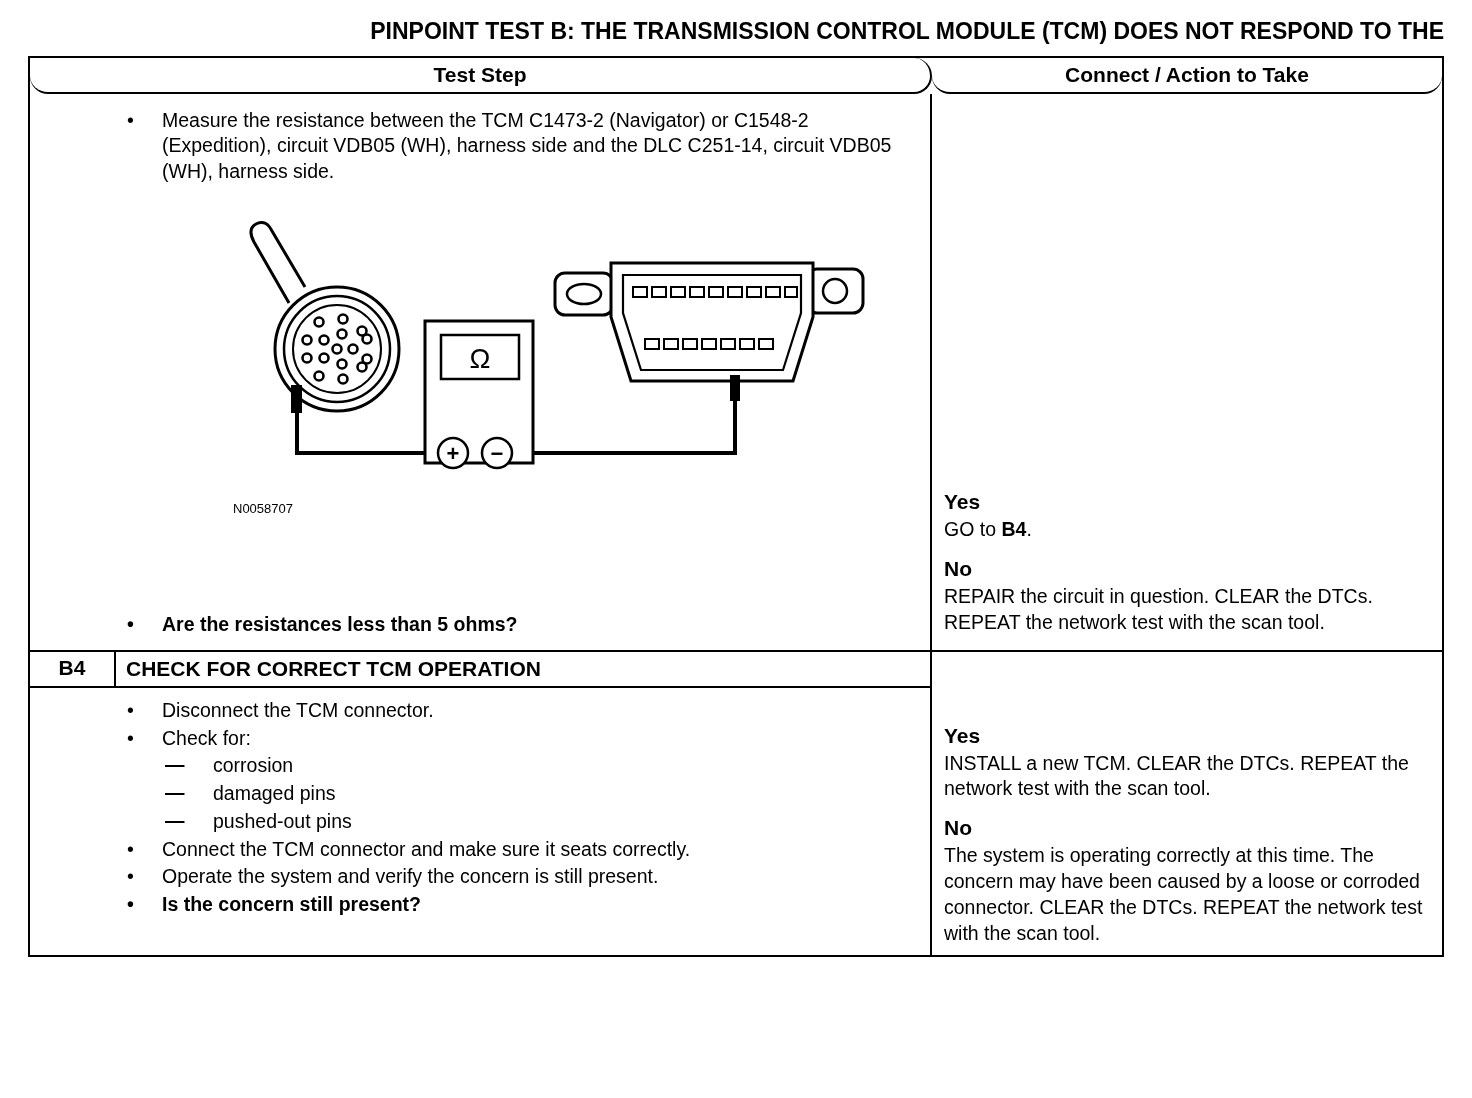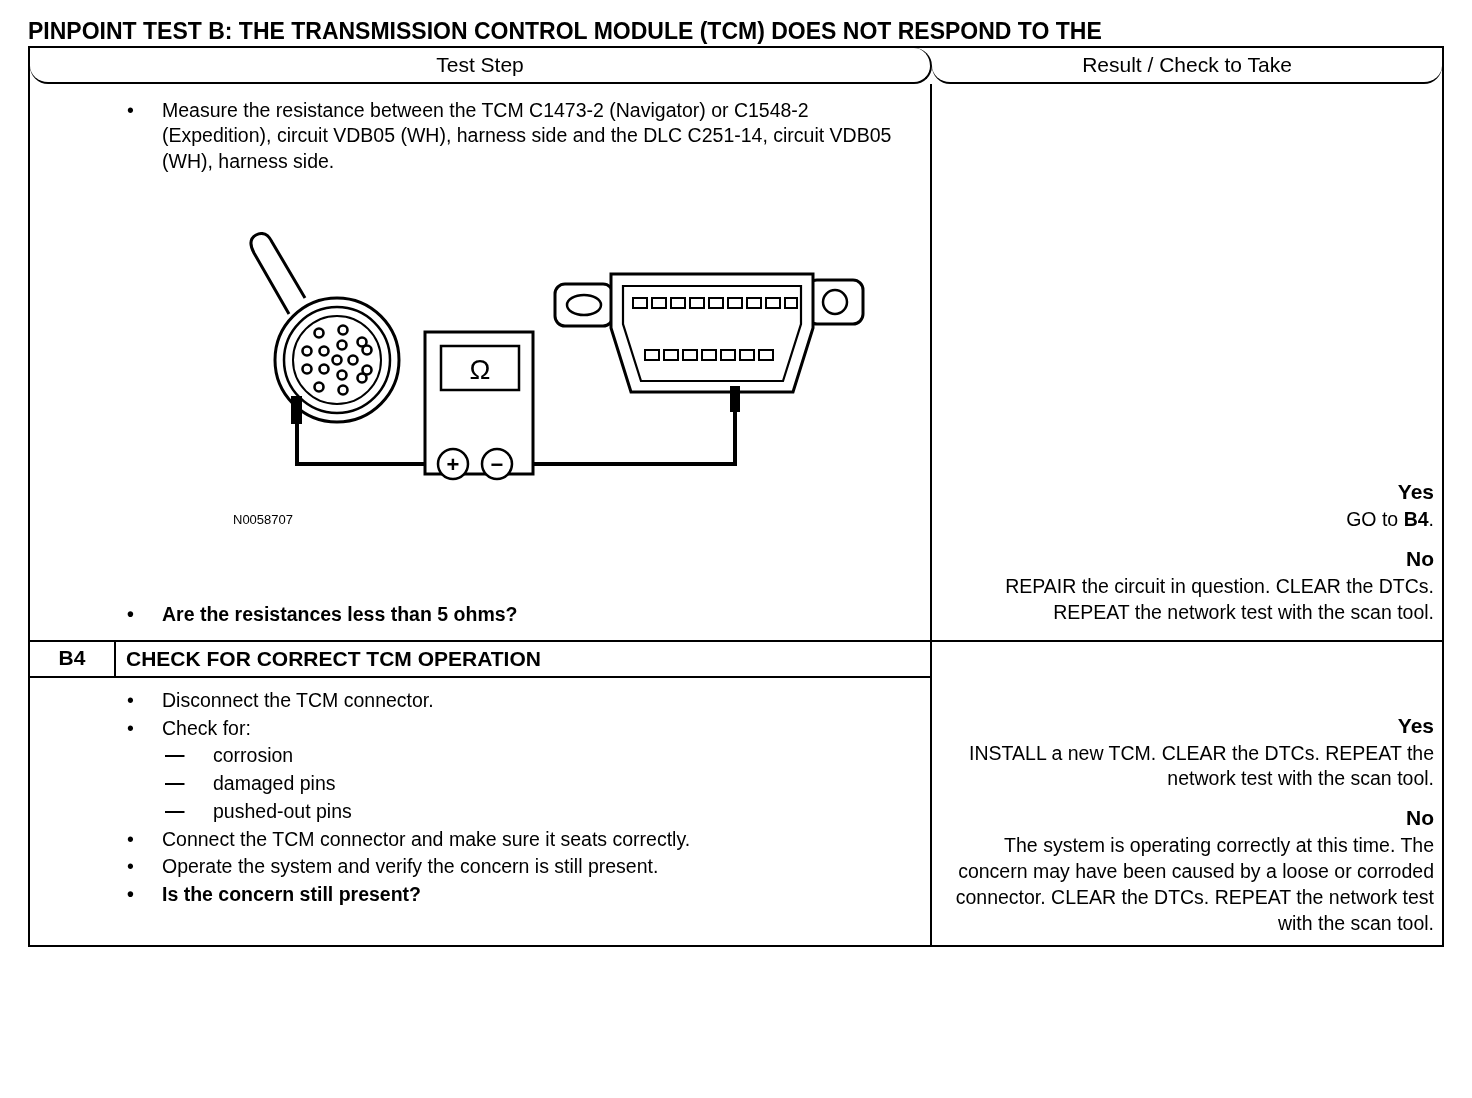--- a/index.html
+++ b/index.html
@@ -5,33 +5,33 @@
   * { box-sizing: border-box; margin: 0; padding: 0; }
   html, body { background: #fff; }
   body {
     width: 1472px;
     height: 1098px;
     font-family: "Liberation Sans", sans-serif;
     color: #000;
     padding: 18px 28px 16px 28px;
   }
   .page-title {
-    text-align: left;
+    text-align: right;
     font-weight: bold;
     font-size: 23px;
     line-height: 1.2;
-    margin-bottom: 0;
+    margin-bottom: 10px;
   }
   .pp-table {
     display: grid;
     grid-template-columns: 902px 1fr;
     border: 2px solid #000;
   }
   .th {
-    font-weight: normal;
+    font-weight: bold;
     font-size: 21px;
     text-align: center;
     padding: 5px 4px;
     border-bottom: 2px solid #000;
     border-radius: 18px;
   }
   .th-left { border-right: 2px solid #000; }
 
   .cell-left  { border-right: 2px solid #000; }
   .row2-top   { border-top: 2px solid #000; }
@@ -57,21 +57,20 @@
     padding: 4px 14px 4px 10px;
   }
 
   .b3-content {
     display: flex;
     flex-direction: column;
     min-height: 556px;
     padding: 14px 10px 6px 95px;
     font-size: 19.5px;
     line-height: 1.32;
-    gap: 21px;
   }
   .b4-content {
     padding: 10px 18px 10px 95px;
     font-size: 19.5px;
     line-height: 1.32;
   }
 
   .bullet {
     position: relative;
     padding-left: 37px;
@@ -102,21 +101,20 @@
   .figure-caption {
     font-size: 13px;
     margin: 6px 0 22px 8px;
   }
   .question { margin-top: auto; padding-bottom: 4px; }
 
   .cell-right {
     font-size: 19.5px;
     line-height: 1.33;
     padding: 8px 8px 8px 12px;
-    text-align: right;
   }
   .b3-right {
     display: flex;
     flex-direction: column;
     justify-content: flex-end;
     padding-bottom: 14px;
   }
   .b4-right { padding-top: 70px; }
   .yn-label {
     font-weight: bold;
@@ -129,21 +127,21 @@
 </head>
 <body>
 
 <div class="page-title">
   <div>PINPOINT TEST  B: THE TRANSMISSION CONTROL MODULE (TCM) DOES NOT RESPOND TO THE</div>
 </div>
 
 <div class="pp-table">
 
   <div class="th th-left">Test Step</div>
-  <div class="th">Result / Check to Take</div>
+  <div class="th">Connect / Action to Take</div>
 
   <div class="cell-left">
     <div class="b3-content">
       <div class="bullet">Measure the resistance between the TCM C1473-2 (Navigator) or C1548-2 (Expedition), circuit VDB05 (WH), harness side and the DLC C251-14, circuit VDB05  (WH), harness side.</div>
 
       <div class="figure-wrap">
         <svg width="660" height="266" viewBox="0 0 660 266">
 
           <g>
             <path d="M 64,82 L 29,21 Q 22,8 31,3 Q 41,-2 47,10 L 80,66" fill="#ffffff" stroke="#000" stroke-width="3"></path>

